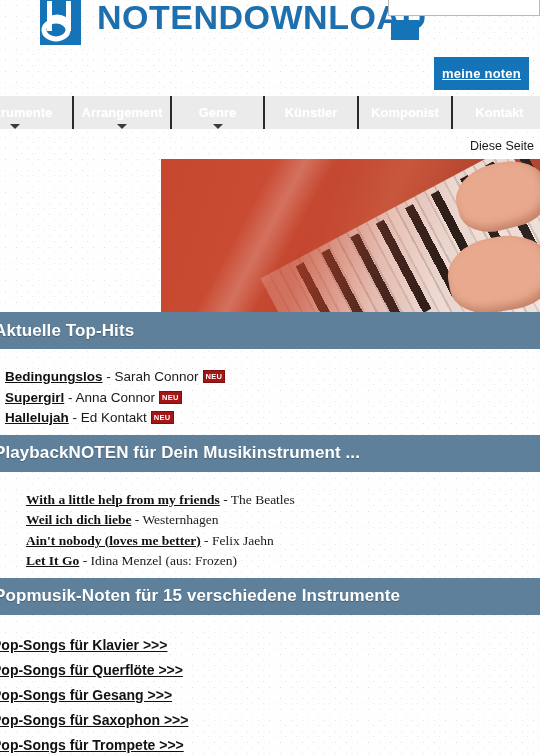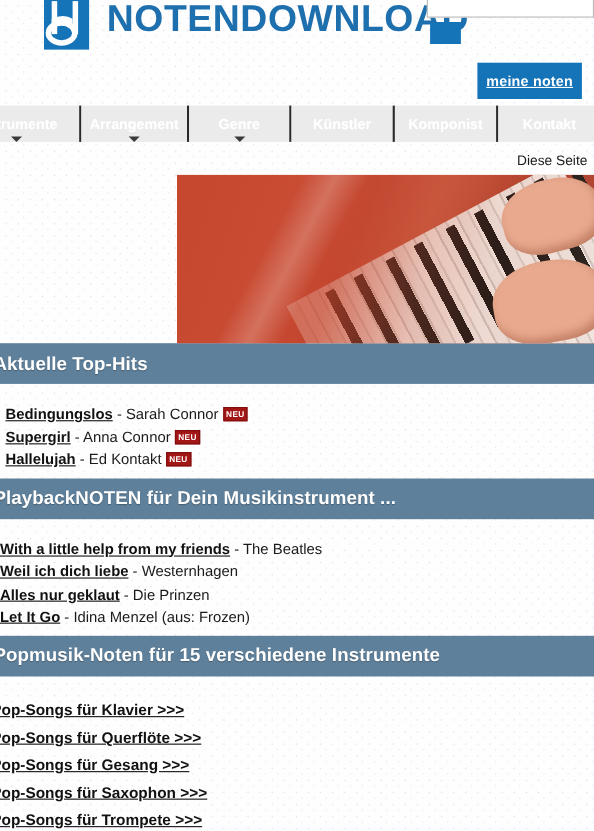--- a/index.html
+++ b/index.html
@@ -131,21 +131,21 @@
     background:#5f809b;color:#ffffff;
     font-size:17px;font-weight:bold;
     height:37px;display:flex;align-items:center;
     padding-left:4px;box-sizing:border-box;
     margin-left:-10px;padding-right:10px;
     text-shadow:0 1px 1px rgba(0,0,0,.28);
     letter-spacing:.1px;
   }
   .sec-body{background:transparent;padding:6px 0 6px 0;margin-top:12px;}
   .sec-body.pad-a{padding-left:5px;}
-  .sec-body.pad-b{}
+  .sec-body.pad-b{padding-left:26px;font-family:Liberation Serif, serif;}
 
   .song{
     font-size:13.5px;line-height:20.5px;color:#111;white-space:nowrap;
   }
   .song .t{
     font-weight:bold;text-decoration:underline;color:#111;cursor:pointer;
   }
   .song .a{color:#1a1a1a;}
   .badge{
     display:inline-block;background:#a31616;color:#fff;
@@ -242,21 +242,21 @@
   <div>
     <div class="sec-head">PlaybackNOTEN für Dein Musikinstrument ...</div>
     <div class="sec-body pad-b">
       <div class="song">
         <span class="t">With a little help from my friends</span><span class="a"> - </span><span class="a">The Beatles</span>
       </div>
       <div class="song">
         <span class="t">Weil ich dich liebe</span><span class="a"> - </span><span class="a">Westernhagen</span>
       </div>
       <div class="song">
-        <span class="t">Alles nur geklaut</span><span class="a"> - </span><span class="a">Die Prinzen</span>
+        <span class="t">Ain't nobody (loves me better)</span><span class="a"> - </span><span class="a">Felix Jaehn</span>
       </div>
       <div class="song">
         <span class="t">Let It Go</span><span class="a"> - </span><span class="a">Idina Menzel (aus: Frozen)</span>
       </div>
     </div>
   </div>
 
   <div>
     <div class="sec-head">Popmusik-Noten für 15 verschiedene Instrumente</div>
     <div class="sec-body">

